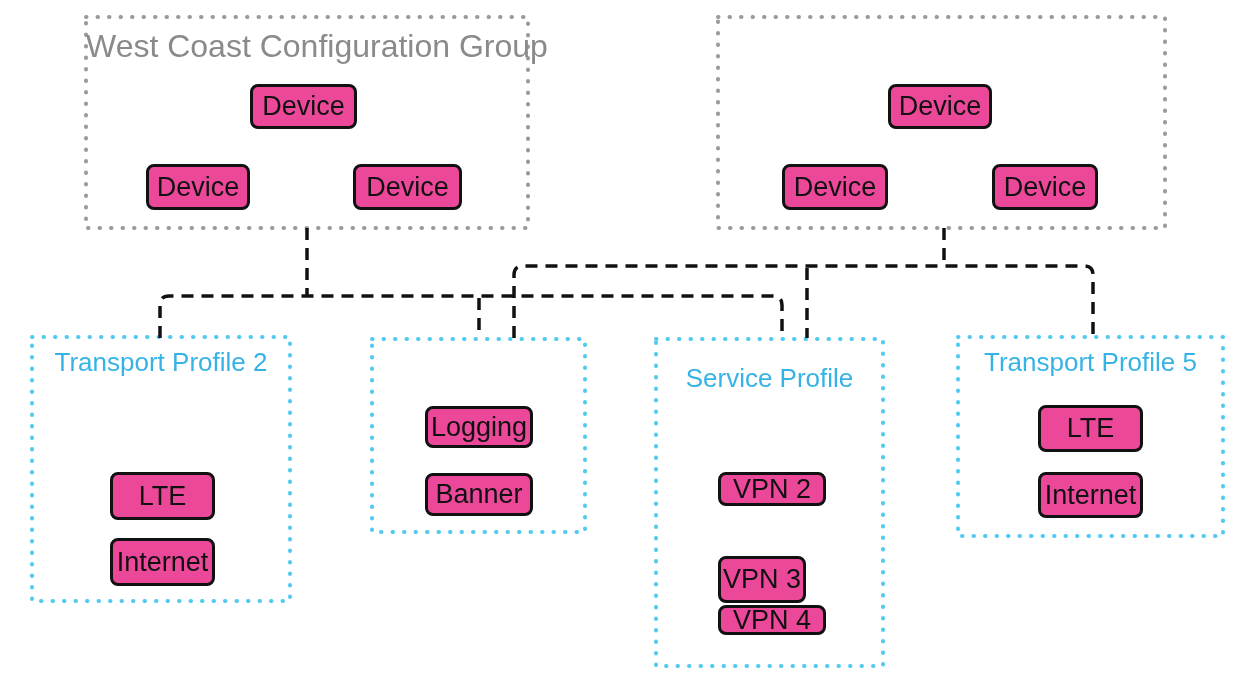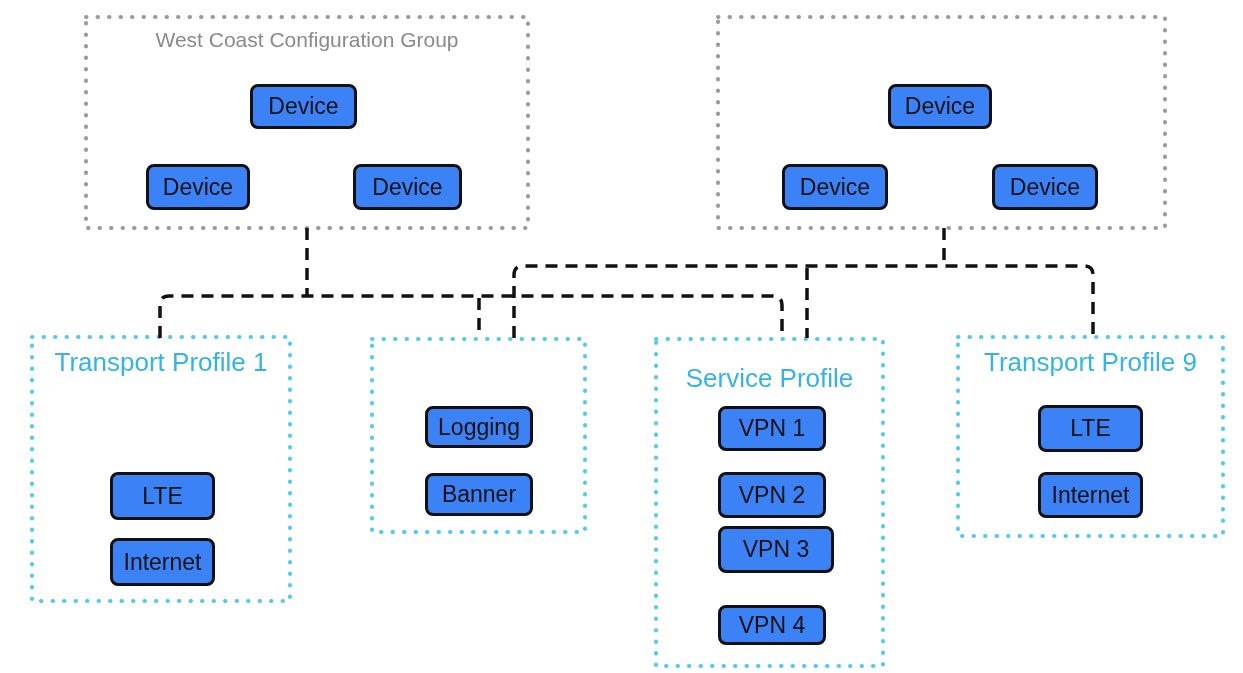--- a/index.html
+++ b/index.html
@@ -24,30 +24,30 @@
   .dotrect{fill:none;stroke-width:4;stroke-linecap:round;stroke-dasharray:0.5 11;}
   .dotrect.grp{stroke:var(--group-border);}
   .dotrect.prof{stroke:var(--profile-border);}
   .conn{fill:none;stroke:var(--connector);stroke-width:3.5;stroke-dasharray:12 8;}
   .title{
     position:absolute;
     text-align:center;
     white-space:nowrap;
     line-height:1.15;
   }
-  .grp-title{color:var(--group-title);font-size:21px;}
+  .grp-title{color:var(--group-title);font-size:32px;}
   .prof-title{color:var(--profile-title);font-size:26px;}
   .node{
     position:absolute;
     display:flex;align-items:center;justify-content:center;
-    background:#3b82f6;
+    background:#ec4899;
     border:3px solid var(--node-border);
     border-radius:8px;
     color:var(--node-text);
-    font-size:23px;
+    font-size:27px;
     box-sizing:border-box;
     white-space:nowrap;
   }
 </style>
 </head>
 <body>
 
 <div class="canvas">
 
   <svg class="layer" viewBox="0 0 1243 673" xmlns="http://www.w3.org/2000/svg">
@@ -71,30 +71,29 @@
   <div class="title grp-title" style="left:86px;top:28px;width:442px">West Coast Configuration Group</div>
 
   <div class="node" style="left:250px;top:84px;width:107px;height:45px">Device</div>
   <div class="node" style="left:146px;top:164px;width:104px;height:46px">Device</div>
   <div class="node" style="left:353px;top:164px;width:109px;height:46px">Device</div>
 
   <div class="node" style="left:888px;top:84px;width:104px;height:45px">Device</div>
   <div class="node" style="left:782px;top:164px;width:106px;height:46px">Device</div>
   <div class="node" style="left:992px;top:164px;width:106px;height:46px">Device</div>
 
-  <div class="title prof-title" style="left:32px;top:348px;width:258px">Transport Profile 1</div>
+  <div class="title prof-title" style="left:32px;top:348px;width:258px">Transport Profile 2</div>
   <div class="node" style="left:110px;top:472px;width:105px;height:48px">LTE</div>
   <div class="node" style="left:110px;top:538px;width:105px;height:48px">Internet</div>
 
   <div class="node" style="left:425px;top:473px;width:108px;height:43px">Banner</div>
   <div class="node" style="left:425px;top:406px;width:108px;height:42px">Logging</div>
 
   <div class="title prof-title" style="left:656px;top:364px;width:227px">Service Profile</div>
-  <div class="node" style="left:718px;top:406px;width:108px;height:45px">VPN 1</div>
-  <div class="node" style="left:718px;top:472px;width:108px;height:46px">VPN 2</div>
-  <div class="node" style="left:718px;top:526px;width:116px;height:47px">VPN 3</div>
-  <div class="node" style="left:718px;top:605px;width:108px;height:40px">VPN 4</div>
+  <div class="node" style="left:718px;top:472px;width:108px;height:34px">VPN 2</div>
+  <div class="node" style="left:718px;top:556px;width:88px;height:47px">VPN 3</div>
+  <div class="node" style="left:718px;top:605px;width:108px;height:30px">VPN 4</div>
 
-  <div class="title prof-title" style="left:958px;top:348px;width:265px">Transport Profile 9</div>
+  <div class="title prof-title" style="left:958px;top:348px;width:265px">Transport Profile 5</div>
   <div class="node" style="left:1038px;top:405px;width:105px;height:47px">LTE</div>
   <div class="node" style="left:1038px;top:472px;width:105px;height:46px">Internet</div>
 
 </div>
 
 </body></html>

